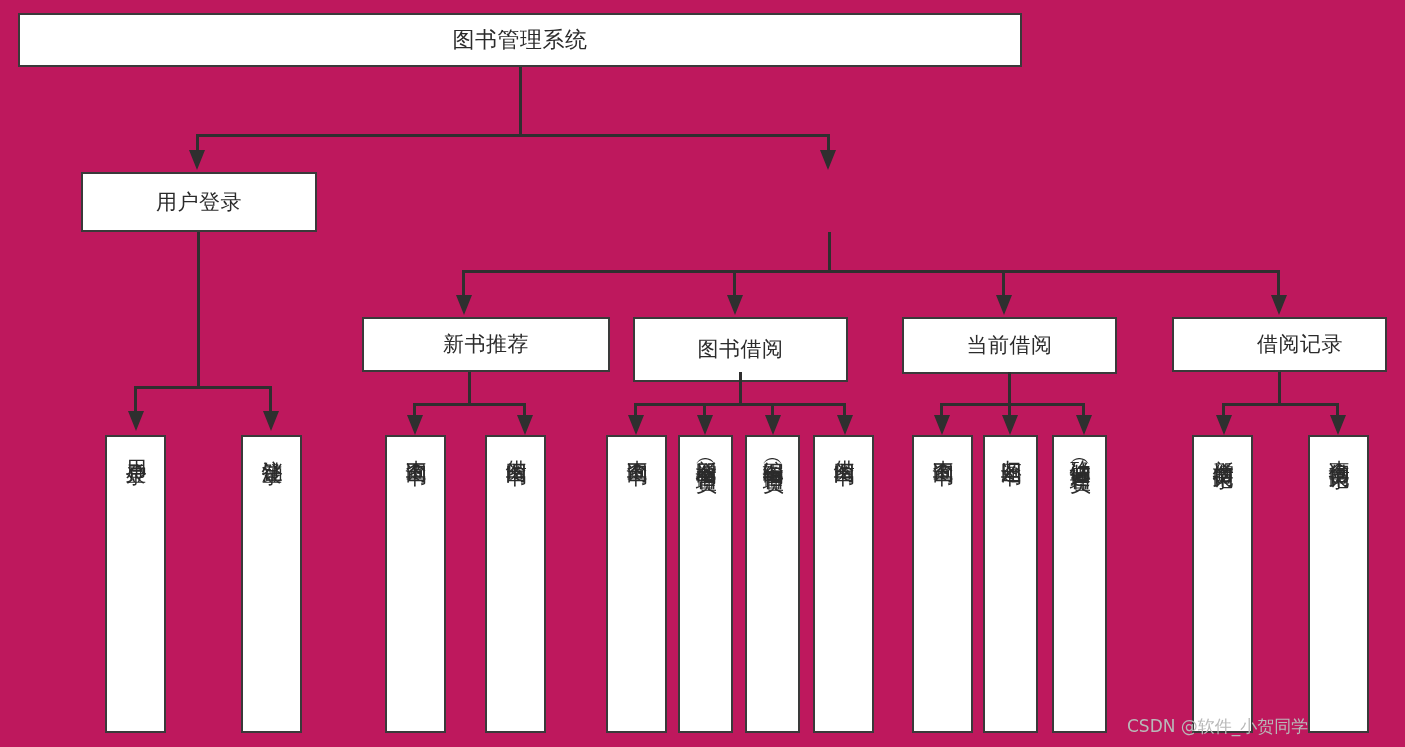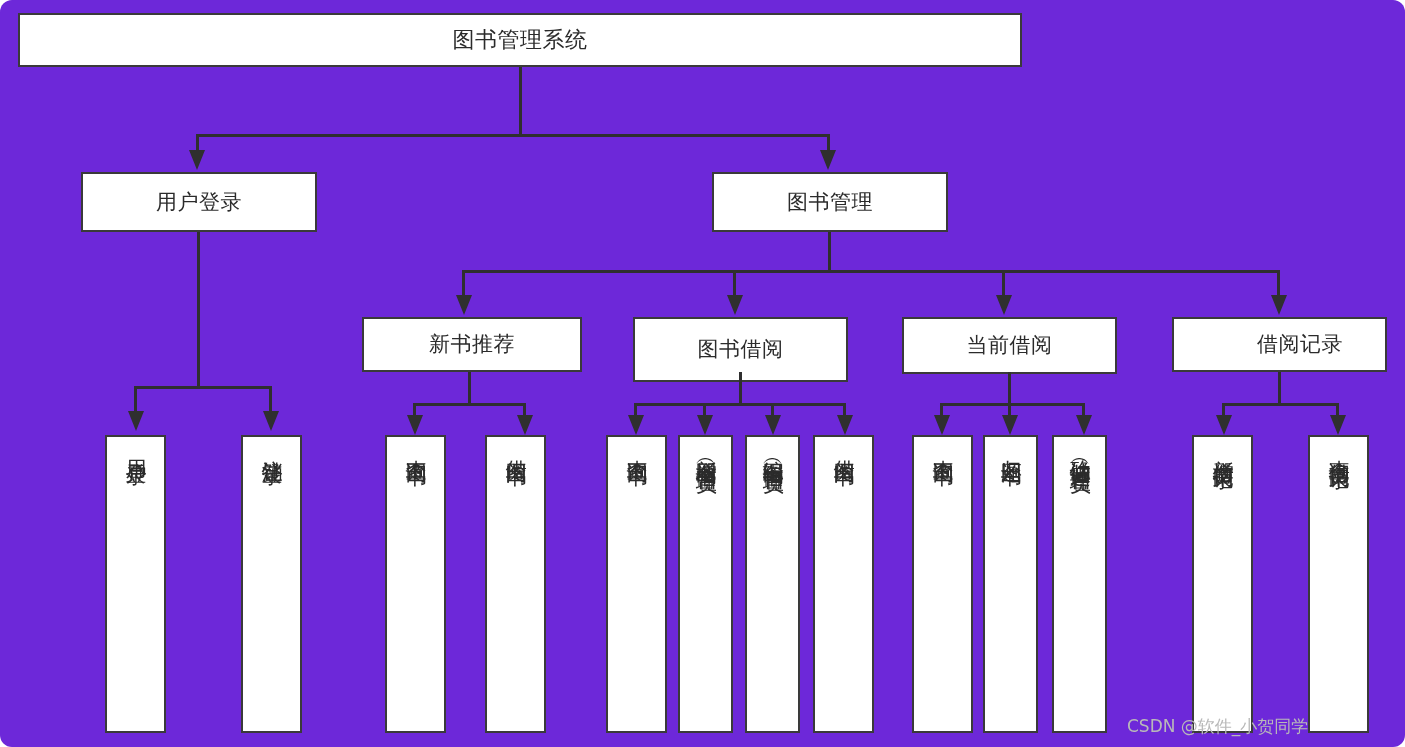--- a/index.html
+++ b/index.html
@@ -7,23 +7,22 @@
     padding: 0;
     background: #ffffff;
   }
   body {
     font-family: "DejaVu Sans", "Liberation Sans", sans-serif;
   }
   #canvas {
     position: relative;
     width: 1405px;
     height: 747px;
-    background: #6d28d9;
+    background: #be185d;
     overflow: hidden;
-    border-radius: 12px;
   }
   
   .node {
     position: absolute;
     box-sizing: border-box;
     border: 2px solid #3a3a3a;
     background: #ffffff;
     display: flex;
     align-items: center;
     justify-content: center;
@@ -99,23 +98,20 @@
   <div class="vline" style="left:196px; top:134px; width:3px; height:18px;"></div>
   <div class="arrow" style="left:189px; top:150px;"></div>
 
   <div class="vline" style="left:827px; top:134px; width:3px; height:18px;"></div>
   <div class="arrow" style="left:820px; top:150px;"></div>
 
   <div class="node horiz" style="left:81px; top:172px; width:236px; height:60px;">
     <span class="label">用户登录</span>
   </div>
 
-  <div class="node horiz" style="left:712px; top:172px; width:236px; height:60px;">
-    <span class="label">图书管理</span>
-  </div>
 
   <div class="vline" style="left:197px; top:232px; width:3px; height:154px;"></div>
   <div class="hline" style="left:134px; top:386px; width:137px; height:3px;"></div>
   <div class="vline" style="left:134px; top:386px; width:3px; height:27px;"></div>
   <div class="arrow" style="left:128px; top:411px;"></div>
   <div class="vline" style="left:269px; top:386px; width:3px; height:27px;"></div>
   <div class="arrow" style="left:263px; top:411px;"></div>
 
   <div class="vline" style="left:828px; top:232px; width:3px; height:38px;"></div>
   <div class="hline" style="left:462px; top:270px; width:818px; height:3px;"></div>
@@ -125,21 +121,21 @@
 
   <div class="vline" style="left:733px; top:270px; width:3px; height:27px;"></div>
   <div class="arrow" style="left:727px; top:295px;"></div>
 
   <div class="vline" style="left:1002px; top:270px; width:3px; height:27px;"></div>
   <div class="arrow" style="left:996px; top:295px;"></div>
 
   <div class="vline" style="left:1277px; top:270px; width:3px; height:27px;"></div>
   <div class="arrow" style="left:1271px; top:295px;"></div>
 
-  <div class="node horiz" style="left:362px; top:317px; width:220px; height:55px;">
+  <div class="node horiz" style="left:362px; top:317px; width:248px; height:55px;">
     <span class="label">新书推荐</span>
   </div>
   <div class="node horiz" style="left:633px; top:317px; width:215px; height:65px;">
     <span class="label">图书借阅</span>
   </div>
   <div class="node horiz" style="left:902px; top:317px; width:215px; height:57px;">
     <span class="label">当前借阅</span>
   </div>
   <div class="node horiz" style="left:1172px; top:317px; width:215px; height:55px;padding-left:41px;">
     <span class="label">借阅记录</span>

